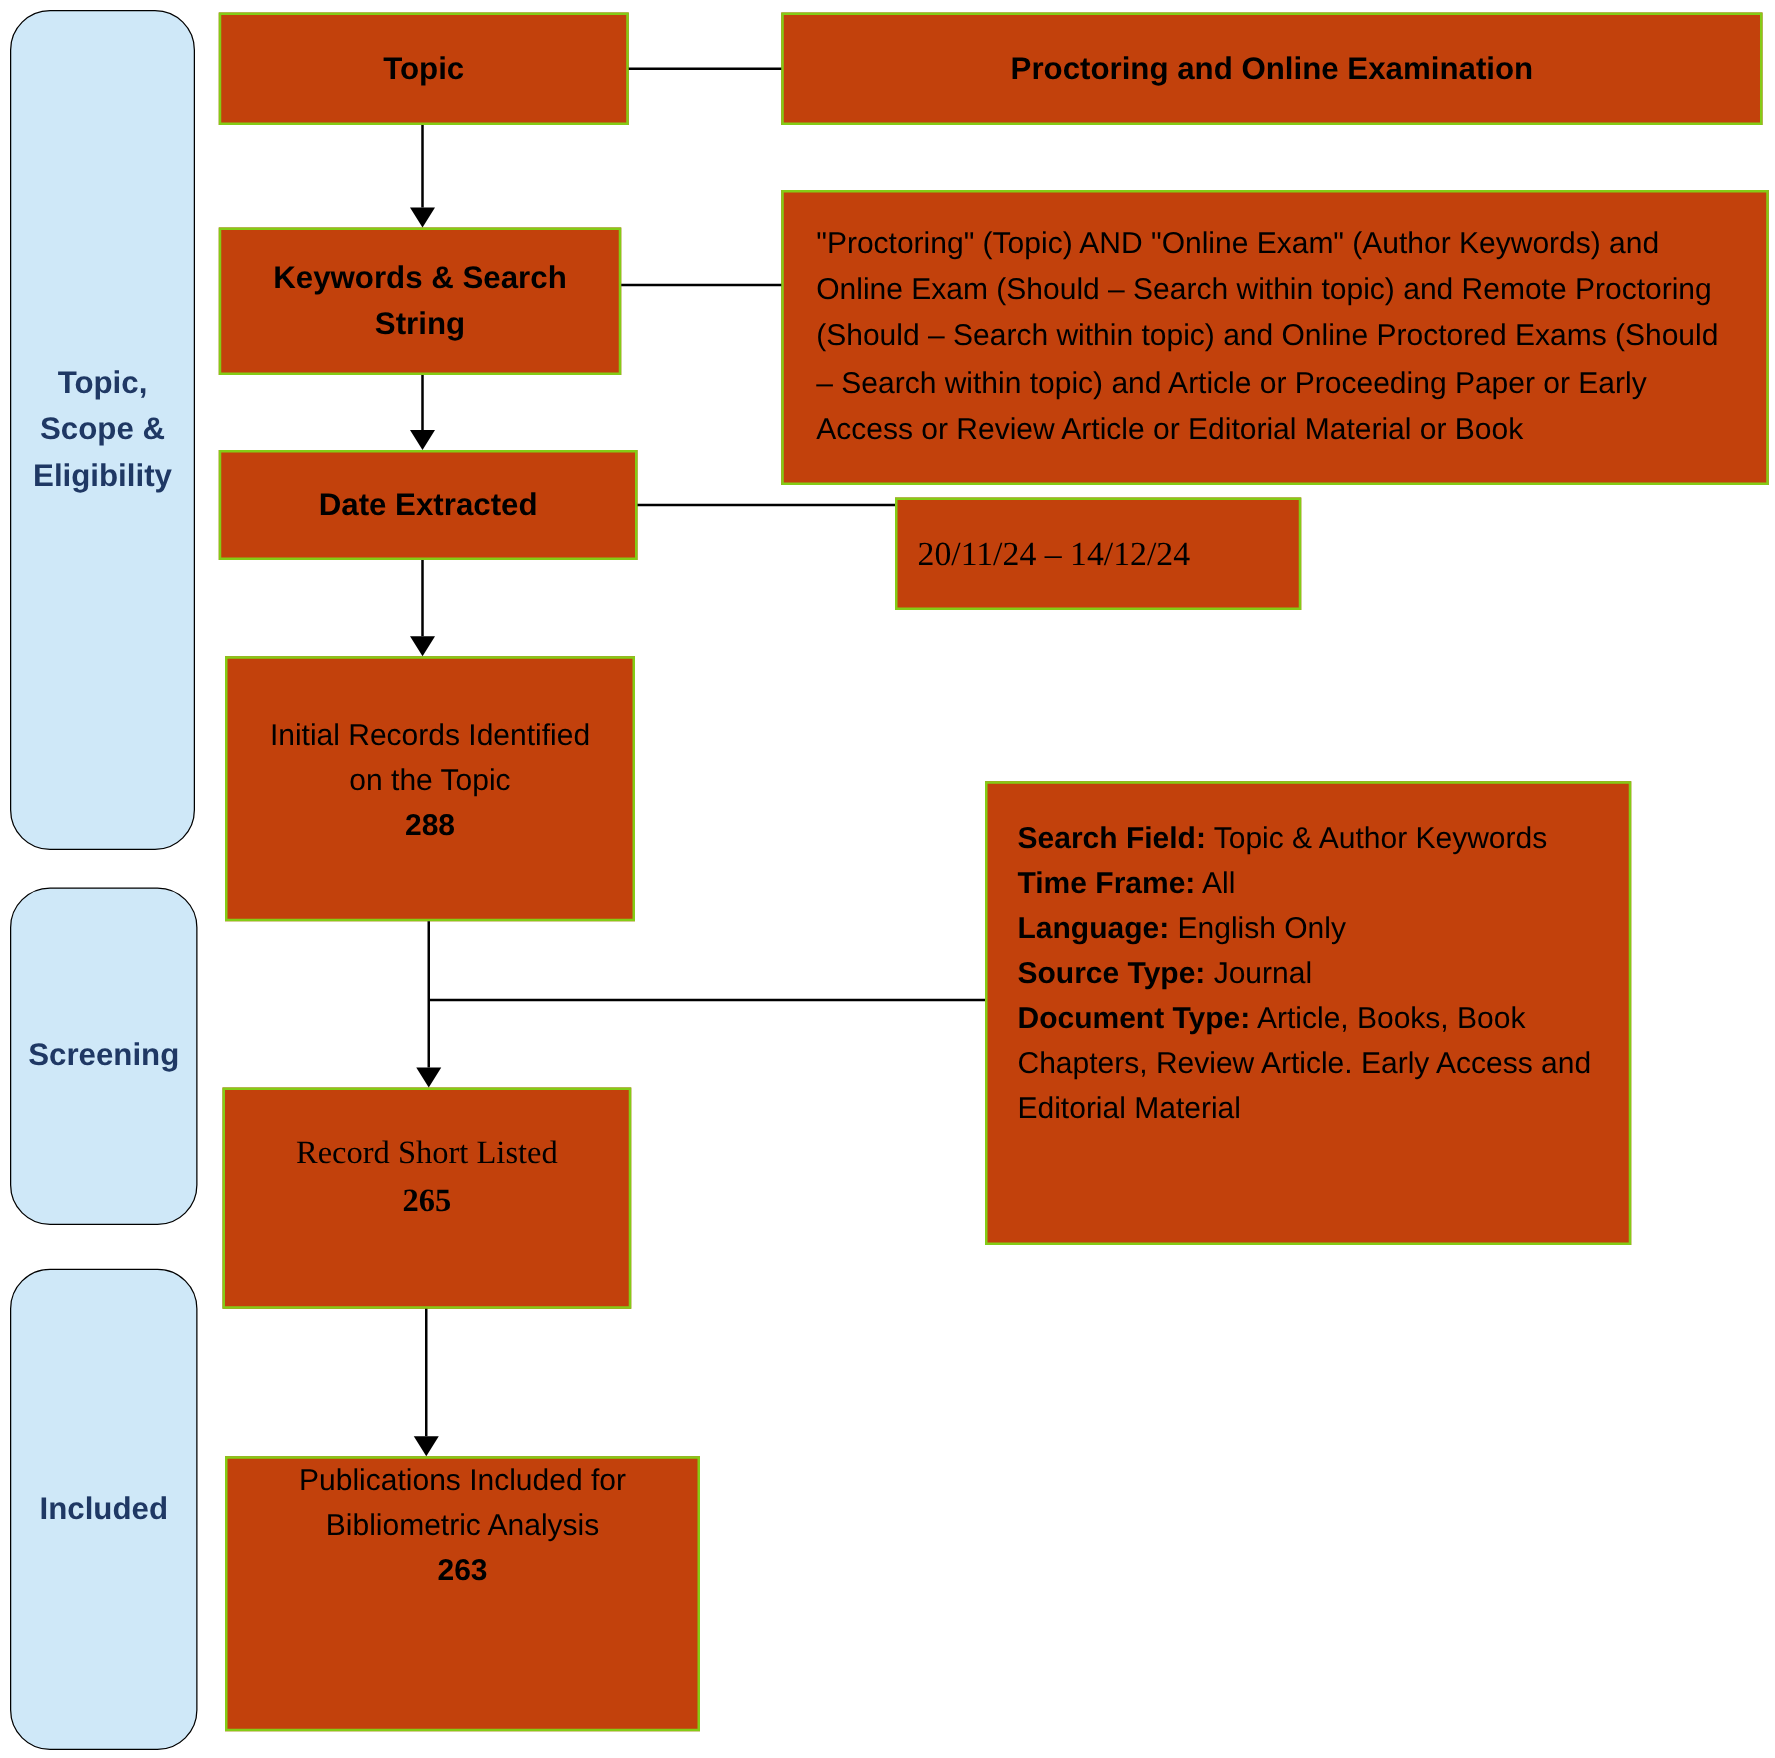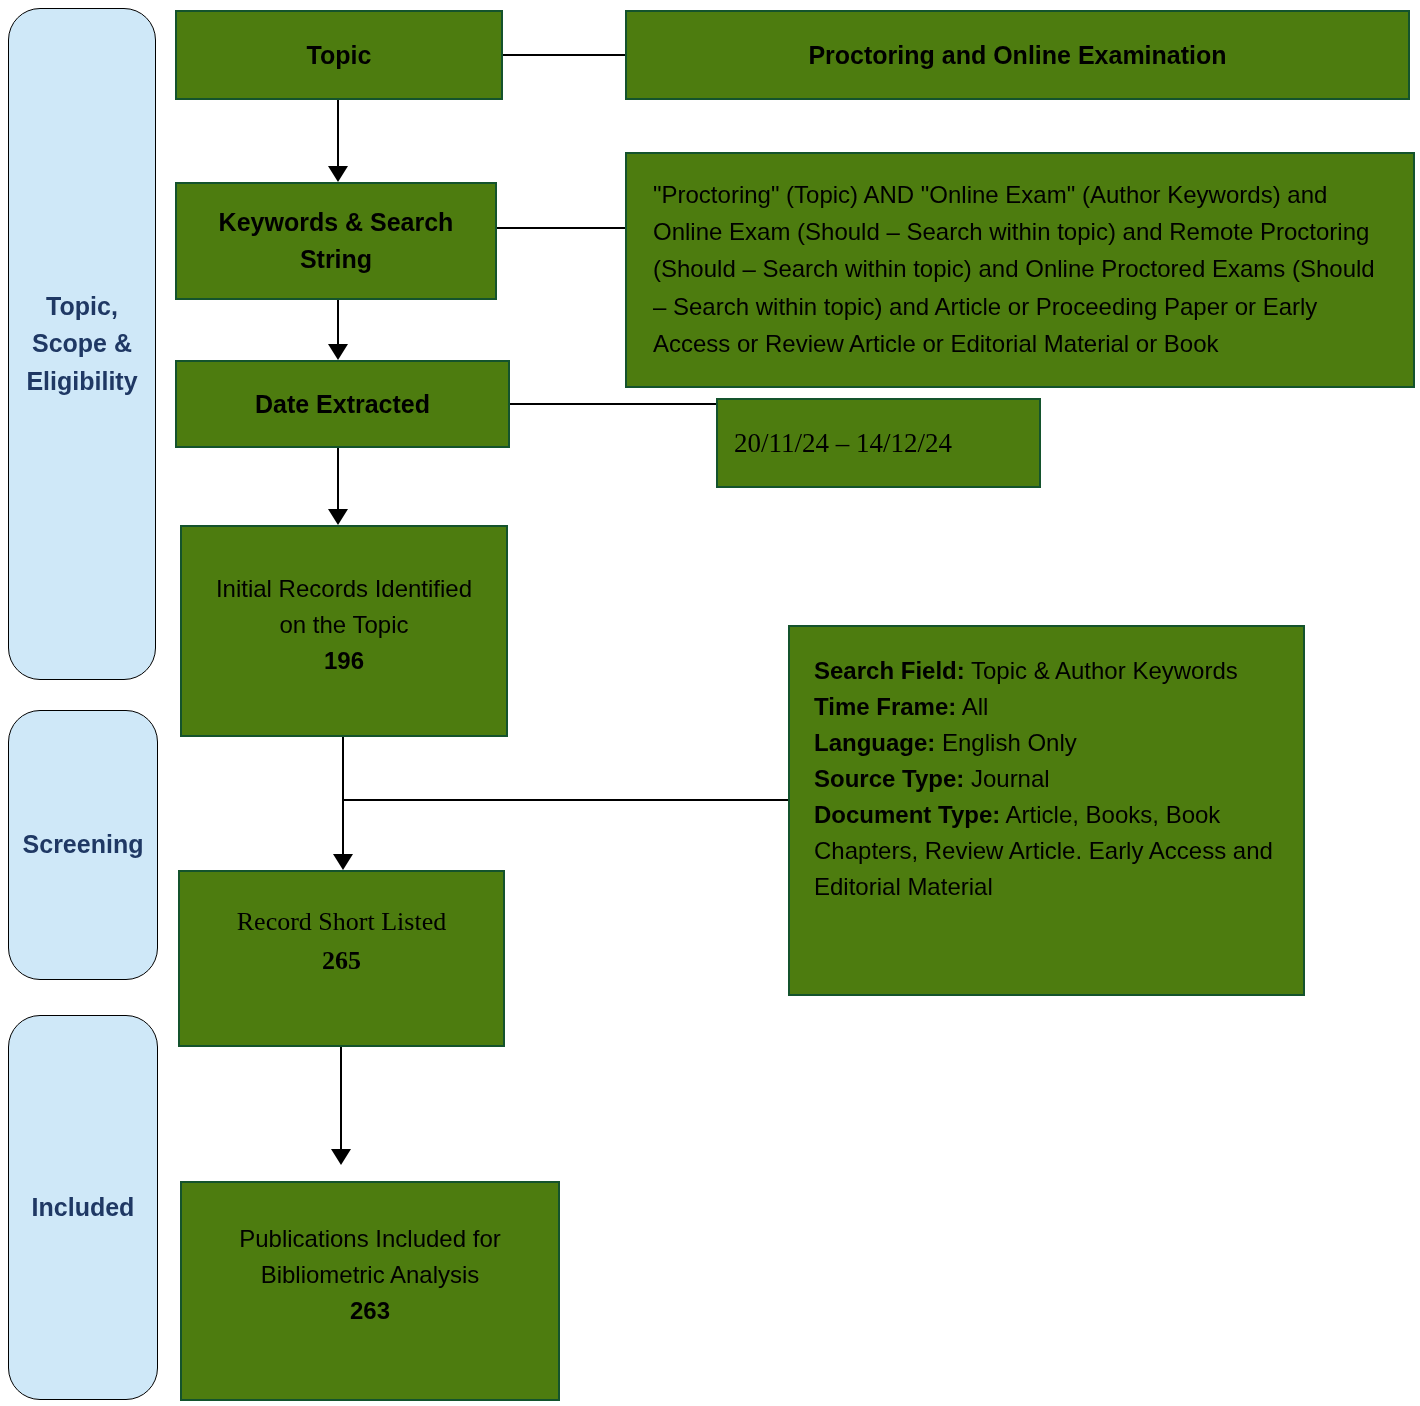--- a/index.html
+++ b/index.html
@@ -19,33 +19,33 @@
     color:#1f3864;
     font-size:25px;
     line-height:1.5;
     white-space:pre-line;
   }
   #stage-1 { left:8px;  top:8px;    width:148px; height:672px; }
   #stage-2 { left:8px;  top:710px;  width:150px; height:270px; }
   #stage-3 { left:8px;  top:1015px; width:150px; height:385px; }
 
   
-  .box { position:absolute; background:#4d7c0f; border:2px solid #14532d; }
+  .box { position:absolute; background:#c2410c; border:2px solid #84cc16; }
   .center { display:flex; align-items:center; justify-content:center; text-align:center; }
   .col { display:flex; flex-direction:column; align-items:center; text-align:center; }
   .bold { font-weight:bold; }
   .pre { white-space:pre-line; }
   .serif { font-family:"Liberation Serif", serif; }
 
   #box-topic     { left:175px; top:10px;  width:328px; height:90px;  font-size:25px; }
   #box-keywords  { left:175px; top:182px; width:322px; height:118px; font-size:25px; line-height:1.5; }
   #box-date      { left:175px; top:360px; width:335px; height:88px;  font-size:25px; }
   #box-initial   { left:180px; top:525px; width:328px; height:212px; padding-top:44px; font-size:24px; line-height:1.5; }
   #box-shortlist { left:178px; top:870px; width:327px; height:177px; padding-top:30px; font-size:26px; line-height:1.5; }
-  #box-included  { left:180px; top:1165px; width:380px; height:220px; padding-top:38px; font-size:24px; line-height:1.5;margin-top:16px; }
+  #box-included  { left:180px; top:1165px; width:380px; height:220px; font-size:24px; line-height:1.5; }
 
   #box-proctoring { left:625px; top:10px;  width:785px; height:90px;  font-size:25px; }
   #box-search     { left:625px; top:152px; width:790px; height:236px; padding:22px 26px; font-size:24px; line-height:1.55; }
   #box-daterange  { left:716px; top:398px; width:325px; height:90px;  font-size:27px; display:flex; align-items:center; padding-left:16px; }
   #box-criteria   { left:788px; top:625px; width:517px; height:371px; padding:26px 24px; font-size:24px; line-height:1.5; }
   .crit-row span.lbl { font-weight:bold; }
 
   
   .vline { position:absolute; width:2px; background:#000; }
   .hline { position:absolute; height:2px; background:#000; }
@@ -68,21 +68,21 @@
   <div class="stage" id="stage-3">Included</div>
 
   <div class="box center bold pre" id="box-topic">Topic</div>
   <div class="box center bold pre" id="box-keywords">Keywords &amp; Search
 String</div>
   <div class="box center bold" id="box-date">Date Extracted</div>
 
   <div class="box col" id="box-initial">
     <div class="pre">Initial Records Identified
 on the Topic</div>
-    <div class="bold">196</div>
+    <div class="bold">288</div>
   </div>
 
   <div class="box col serif" id="box-shortlist">
     <div>Record Short Listed</div>
     <div class="bold">265</div>
   </div>
 
   <div class="box col" id="box-included">
     <div class="pre">Publications Included for
 Bibliometric Analysis</div>

